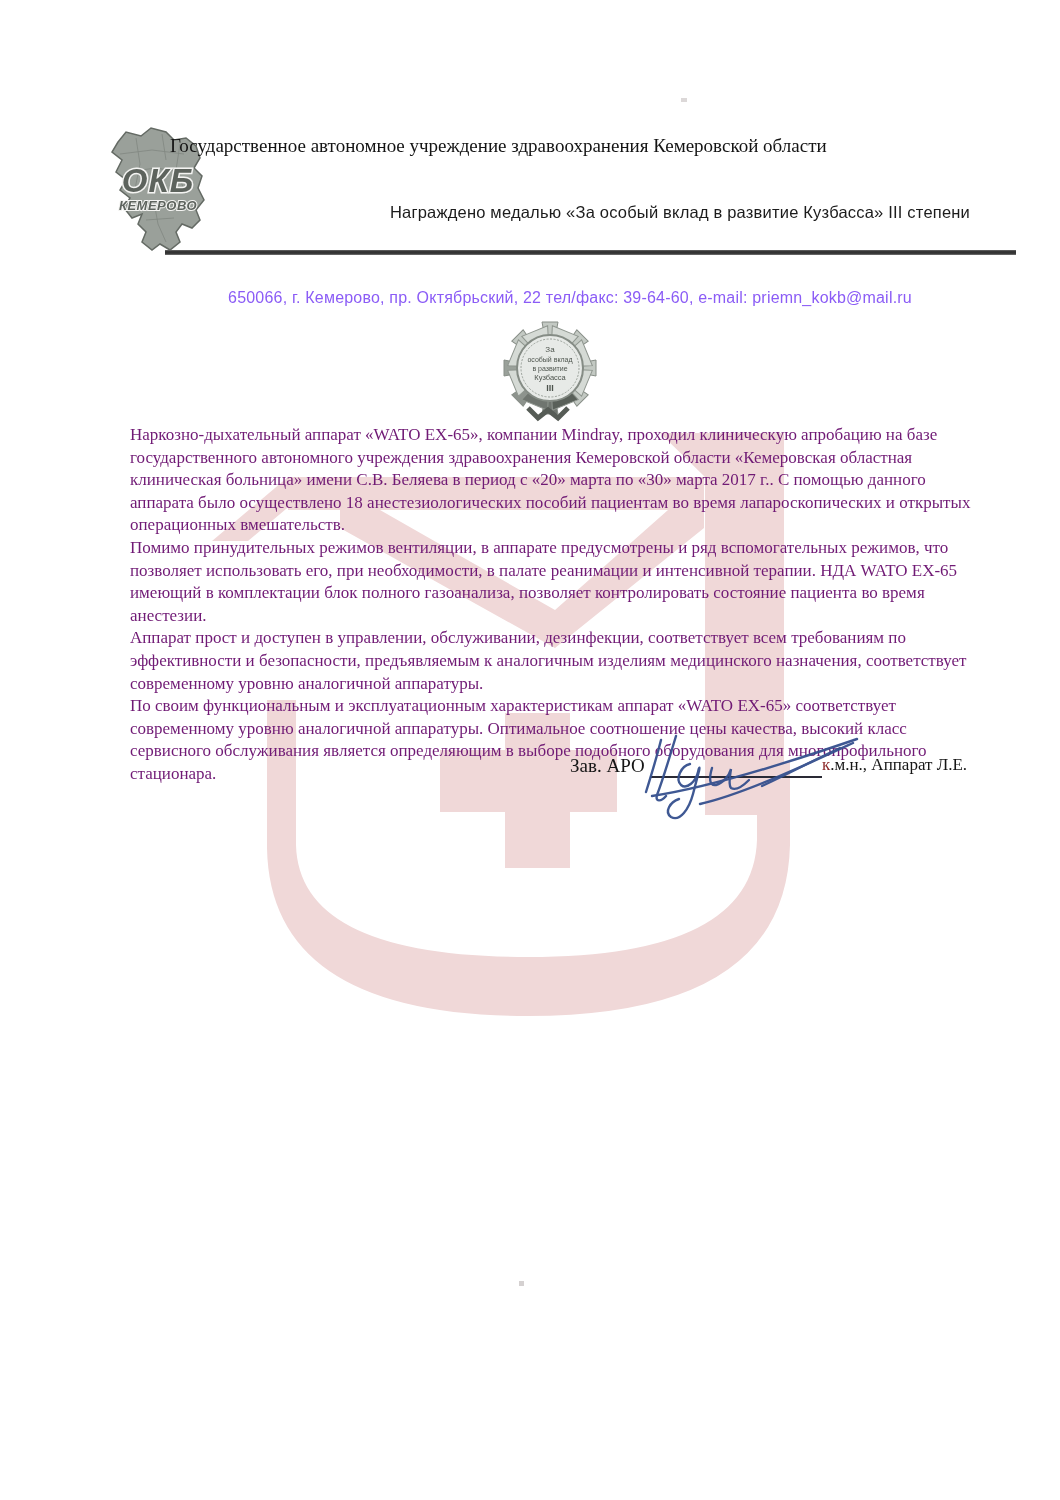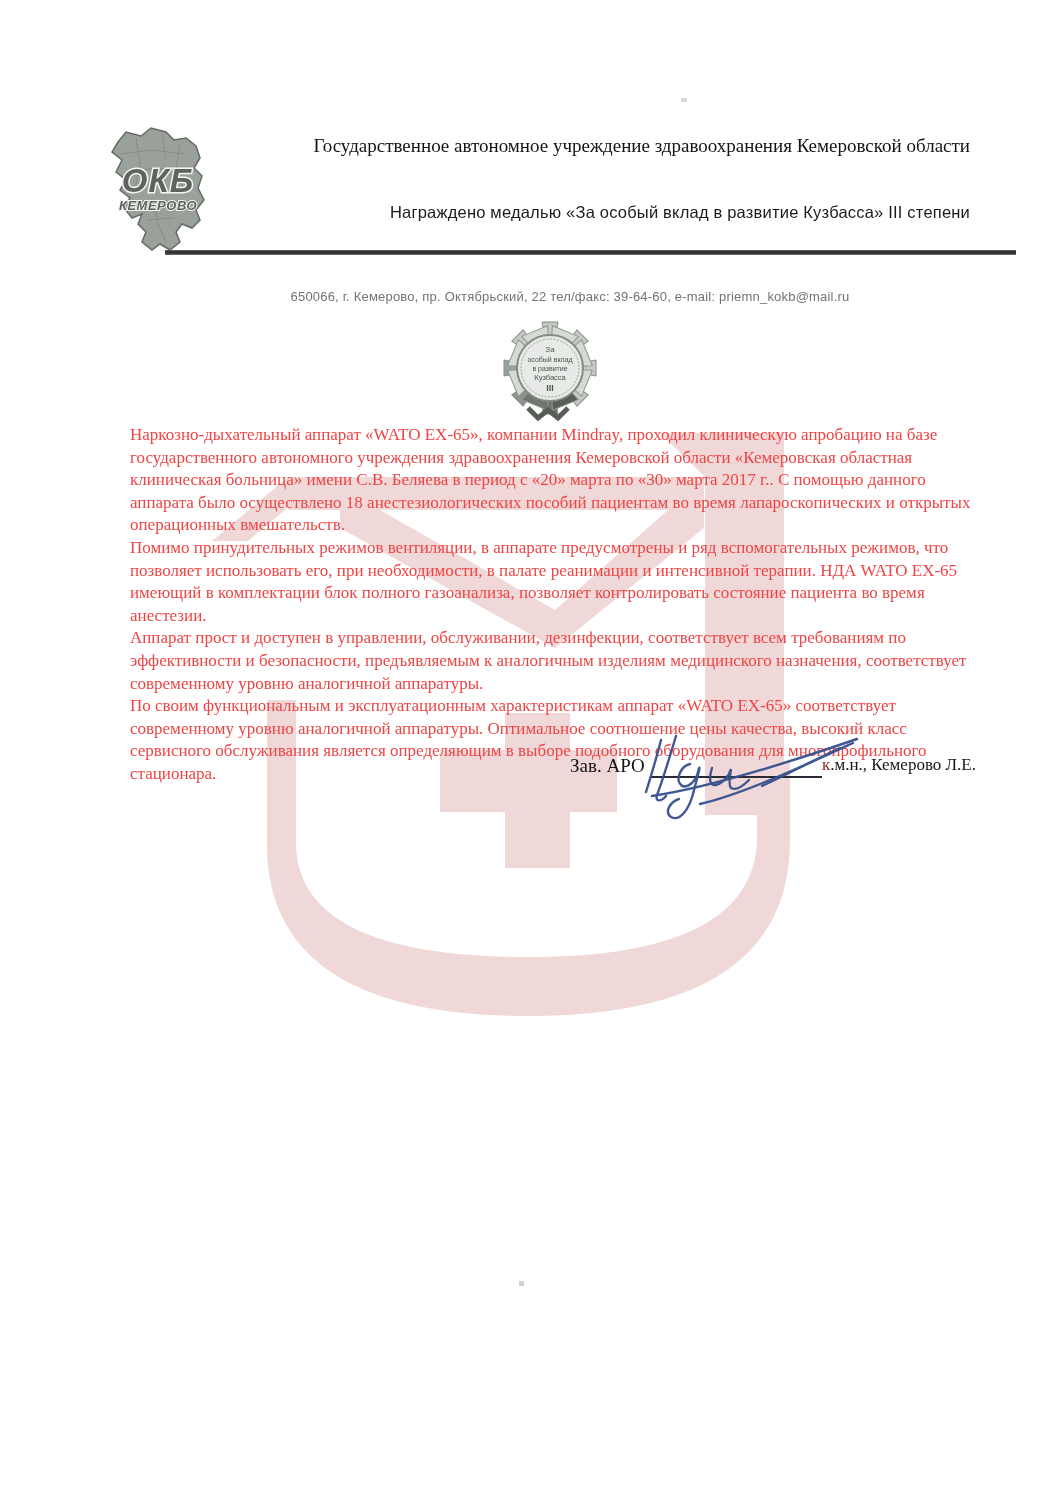--- a/index.html
+++ b/index.html
@@ -8,21 +8,21 @@
     width:1060px;height:1500px;
     background:#ffffff;
     overflow:hidden;
     font-family:"Liberation Serif", serif;
     color:#1a1a1a;
   }
   .abs{position:absolute;}
   
   #org-block{
     left:170px;top:133px;width:800px;
-    text-align:right;z-index:2;
+    text-align:left;z-index:2;
   }
   #org-line1{
     font-family:"Liberation Serif",serif;
     font-size:19px;line-height:26px;color:#141414;
   }
   #org-line2{
     font-family:"Liberation Sans",sans-serif;
     font-size:16.5px;line-height:23px;color:#1c1c1c;letter-spacing:.2px;
   }
   #award-line{
@@ -31,26 +31,26 @@
     font-size:16.5px;color:#1c1c1c;z-index:2;letter-spacing:.2px;
   }
   #rule{
     left:165px;top:250px;width:851px;height:5px;
     background:linear-gradient(to bottom,#6a6a6a 0%,#2e2e2e 35%,#3a3a3a 70%,#777 100%);
     z-index:2;
   }
   #contact-line{
     left:140px;top:289px;width:860px;text-align:center;
     font-family:"Liberation Sans",sans-serif;
-    font-size:13px;color:#737373;z-index:2;letter-spacing:.2px;
+    font-size:16px;color:#8b5cf6;z-index:2;letter-spacing:.2px;
   }
   
   #letter-body{
     left:130px;top:424px;width:848px;z-index:2;
-    font-size:17px;line-height:22.6px;color:#ef4444;
+    font-size:17px;line-height:22.6px;color:#701a75;
   }
   #letter-body p{margin:0;padding:0;}
   
   #sig-role{left:570px;top:755px;font-size:19px;color:#161616;z-index:3;}
   #sig-underline{left:650px;top:776px;width:172px;height:2px;background:#2a2a35;z-index:3;}
   #sig-name{left:822px;top:755px;font-size:17px;color:#161616;z-index:3;white-space:nowrap;}
   #sig-name .k-red{color:#8a2525;}
   
   .speck{background:#b9b2b2;z-index:1;}
   svg{display:block;}
@@ -142,21 +142,21 @@
 
   <div class="abs" id="letter-body">
     <p>Наркозно-дыхательный аппарат «WATO EX-65», компании Mindray, проходил клиническую апробацию на базе государственного автономного учреждения здравоохранения Кемеровской области «Кемеровская областная клиническая больница» имени С.В. Беляева в период с «20» марта по «30» марта 2017 г.. С помощью данного аппарата было осуществлено 18 анестезиологических пособий пациентам во время лапароскопических и открытых операционных вмешательств.</p>
     <p>Помимо принудительных режимов вентиляции, в аппарате предусмотрены и ряд вспомогательных режимов, что позволяет использовать его, при необходимости, в палате реанимации и интенсивной терапии. НДА WATO EX-65 имеющий в комплектации блок полного газоанализа, позволяет контролировать состояние пациента во время анестезии.</p>
     <p>Аппарат прост и доступен в управлении, обслуживании, дезинфекции, соответствует всем требованиям по эффективности и безопасности, предъявляемым к аналогичным изделиям медицинского назначения, соответствует современному уровню аналогичной аппаратуры.</p>
     <p>По своим функциональным и эксплуатационным характеристикам аппарат «WATO EX-65» соответствует современному уровню аналогичной аппаратуры. Оптимальное соотношение цены качества, высокий класс сервисного обслуживания является определяющим в выборе подобного оборудования для многопрофильного стационара.</p>
   </div>
 
   <div class="abs" id="sig-role">Зав. АРО</div>
   <div class="abs" id="sig-underline"></div>
-  <div class="abs" id="sig-name"><span class="k-red">к</span><span>.м.н., Кемерово Л.Е.</span></div>
+  <div class="abs" id="sig-name"><span class="k-red">к</span><span>.м.н., Аппарат Л.Е.</span></div>
 
   <svg class="abs" id="sig-ink" style="left:630px;top:715px;z-index:4;" width="240" height="110" viewBox="630 715 240 110">
     <g fill="none" stroke="#35508e" stroke-width="2.4" stroke-linecap="round" opacity="0.95">
       <path d="M661,740 C657,756 651,776 646,792"></path>
       <path d="M676,736 C670,756 662,782 657,795 C655,802 661,802 666,796"></path>
       <path d="M690,764 C681,766 675,779 681,785 C687,790 696,781 698,772 C699,767 700,766 699,771 L693,794 C689,809 680,822 671,817 C664,812 670,802 679,799"></path>
       <path d="M712,768 C709,778 709,786 716,785 C723,783 729,776 731,769 C730,776 728,785 731,788 C736,791 744,785 749,780"></path>
       <path d="M652,796 C706,788 790,762 857,739"></path>
       <path d="M700,804 C744,794 812,762 853,743"></path>
       <path d="M762,786 C790,773 820,757 840,748"></path>

